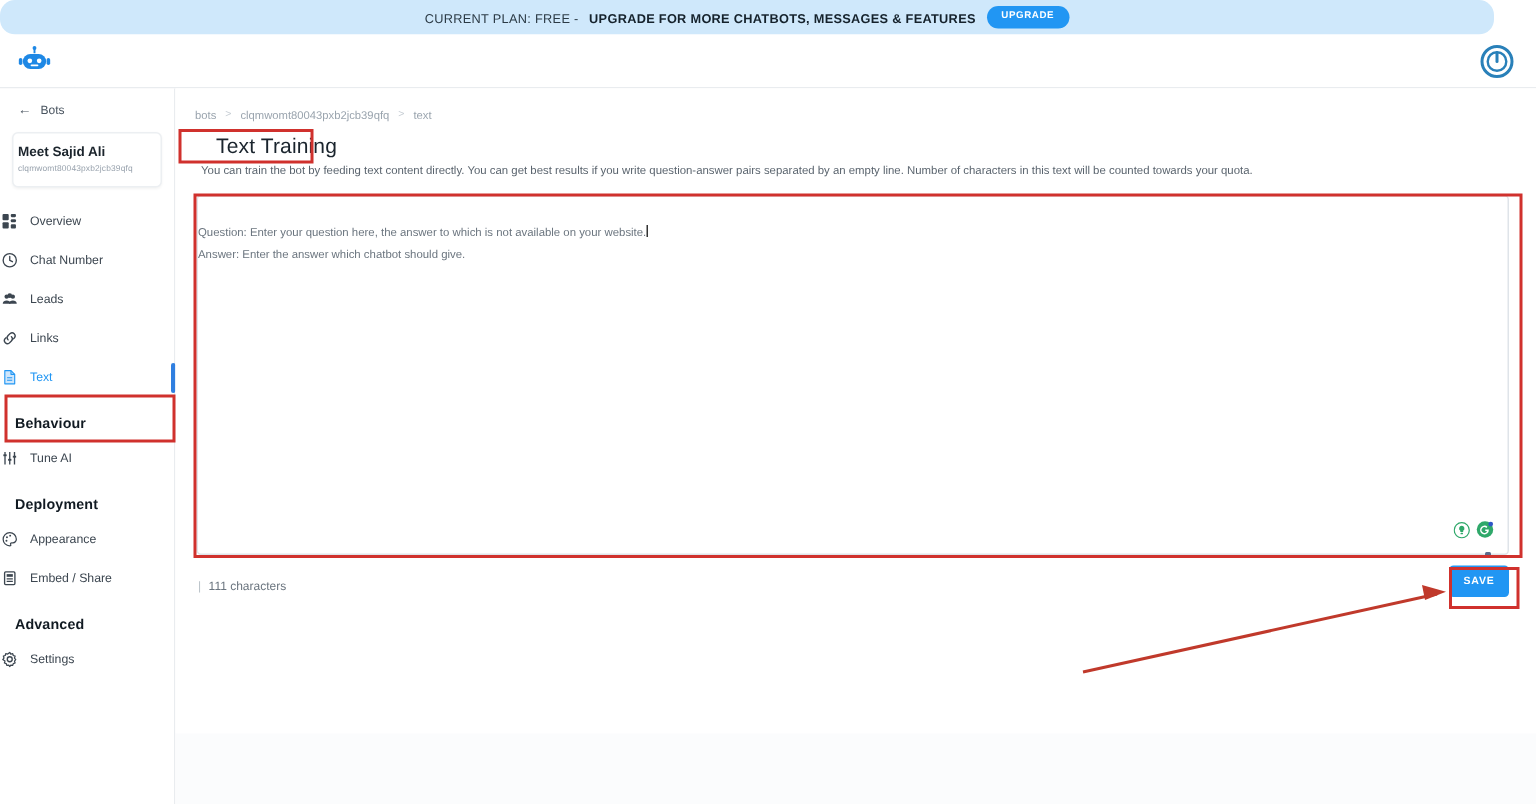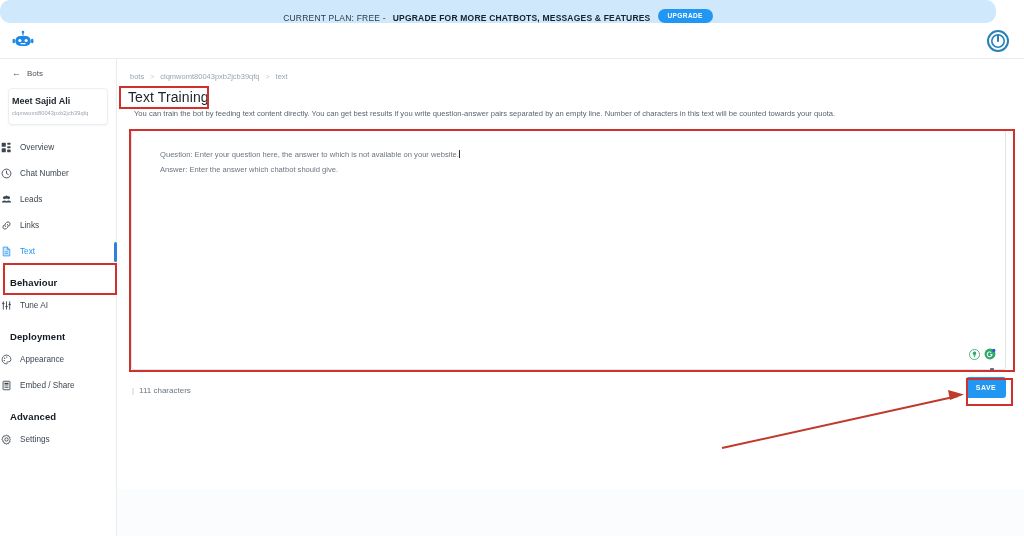--- a/index.html
+++ b/index.html
@@ -8,21 +8,21 @@
     font-family: "Liberation Sans", sans-serif;
     background: #ffffff;
     overflow: hidden;
   }
   #app { position: relative; width: 1024px; height: 536px; background:#ffffff; }
 
   
   .promo-bar {
     position: absolute; left:0; top:0; width:996px; height:23px;
     background:#cfe8fb;
-    display:flex; align-items:flex-end; justify-content:center; gap:7px;
+    display:flex; align-items:center; justify-content:center; gap:7px;
     font-size:8.5px; color:#2b3a45; letter-spacing:.2px;border-radius:10px;
   }
   .promo-plain { font-weight:400; }
   .promo-strong { font-weight:700; color:#15222c; }
   .upgrade-btn {
     background:#2196f3; color:#fff; font-size:6.5px; font-weight:700;
     letter-spacing:.4px; padding:4px 10px; border-radius:10px; border:none;
     cursor:pointer; line-height:1;
   }
 
@@ -84,37 +84,37 @@
   }
 
   .breadcrumb {
     position:absolute; left:13px; top:13px;
     font-size:7.5px; color:#9aa4ae; display:flex; align-items:center; gap:6px;
   }
   .crumb { cursor:pointer; }
   .crumb-sep { color:#c3cad1; font-size:7px; }
 
   .page-title {
-    position:absolute; left:5px; top:28px;
+    position:absolute; left:21px; top:28px;
     font-size:14px; color:#1a242d; font-weight:400;
     padding:2px 6px; letter-spacing:.1px;
   }
   .page-desc {
     position:absolute; left:17px; top:50px; width:860px;
     font-size:7.6px; color:#5a646e; line-height:1.35;
   }
 
   
   .textarea-wrap {
     position:absolute; left:14px; top:71px; width:875px; height:240px;
   }
   .textarea-box {
     width:100%; height:100%;
     background:#fff; border:1px solid #dfe4e9; border-radius:3px;
-    padding:16px 28px; font-size:7.6px; color:#6b757f; line-height:2.0;
+    padding:16px 0; font-size:7.6px; color:#6b757f; line-height:2.0;
     resize:none; outline:none; font-family:"Liberation Sans", sans-serif;
     overflow:hidden;
   }
   .ta-line { position:relative; }
   .caret {
     display:inline-block; width:1px; height:8px; background:#333;
     vertical-align:-1px; margin-left:0px;
   }
   .ext-icons {
     position:absolute; right:10px; bottom:6px;

